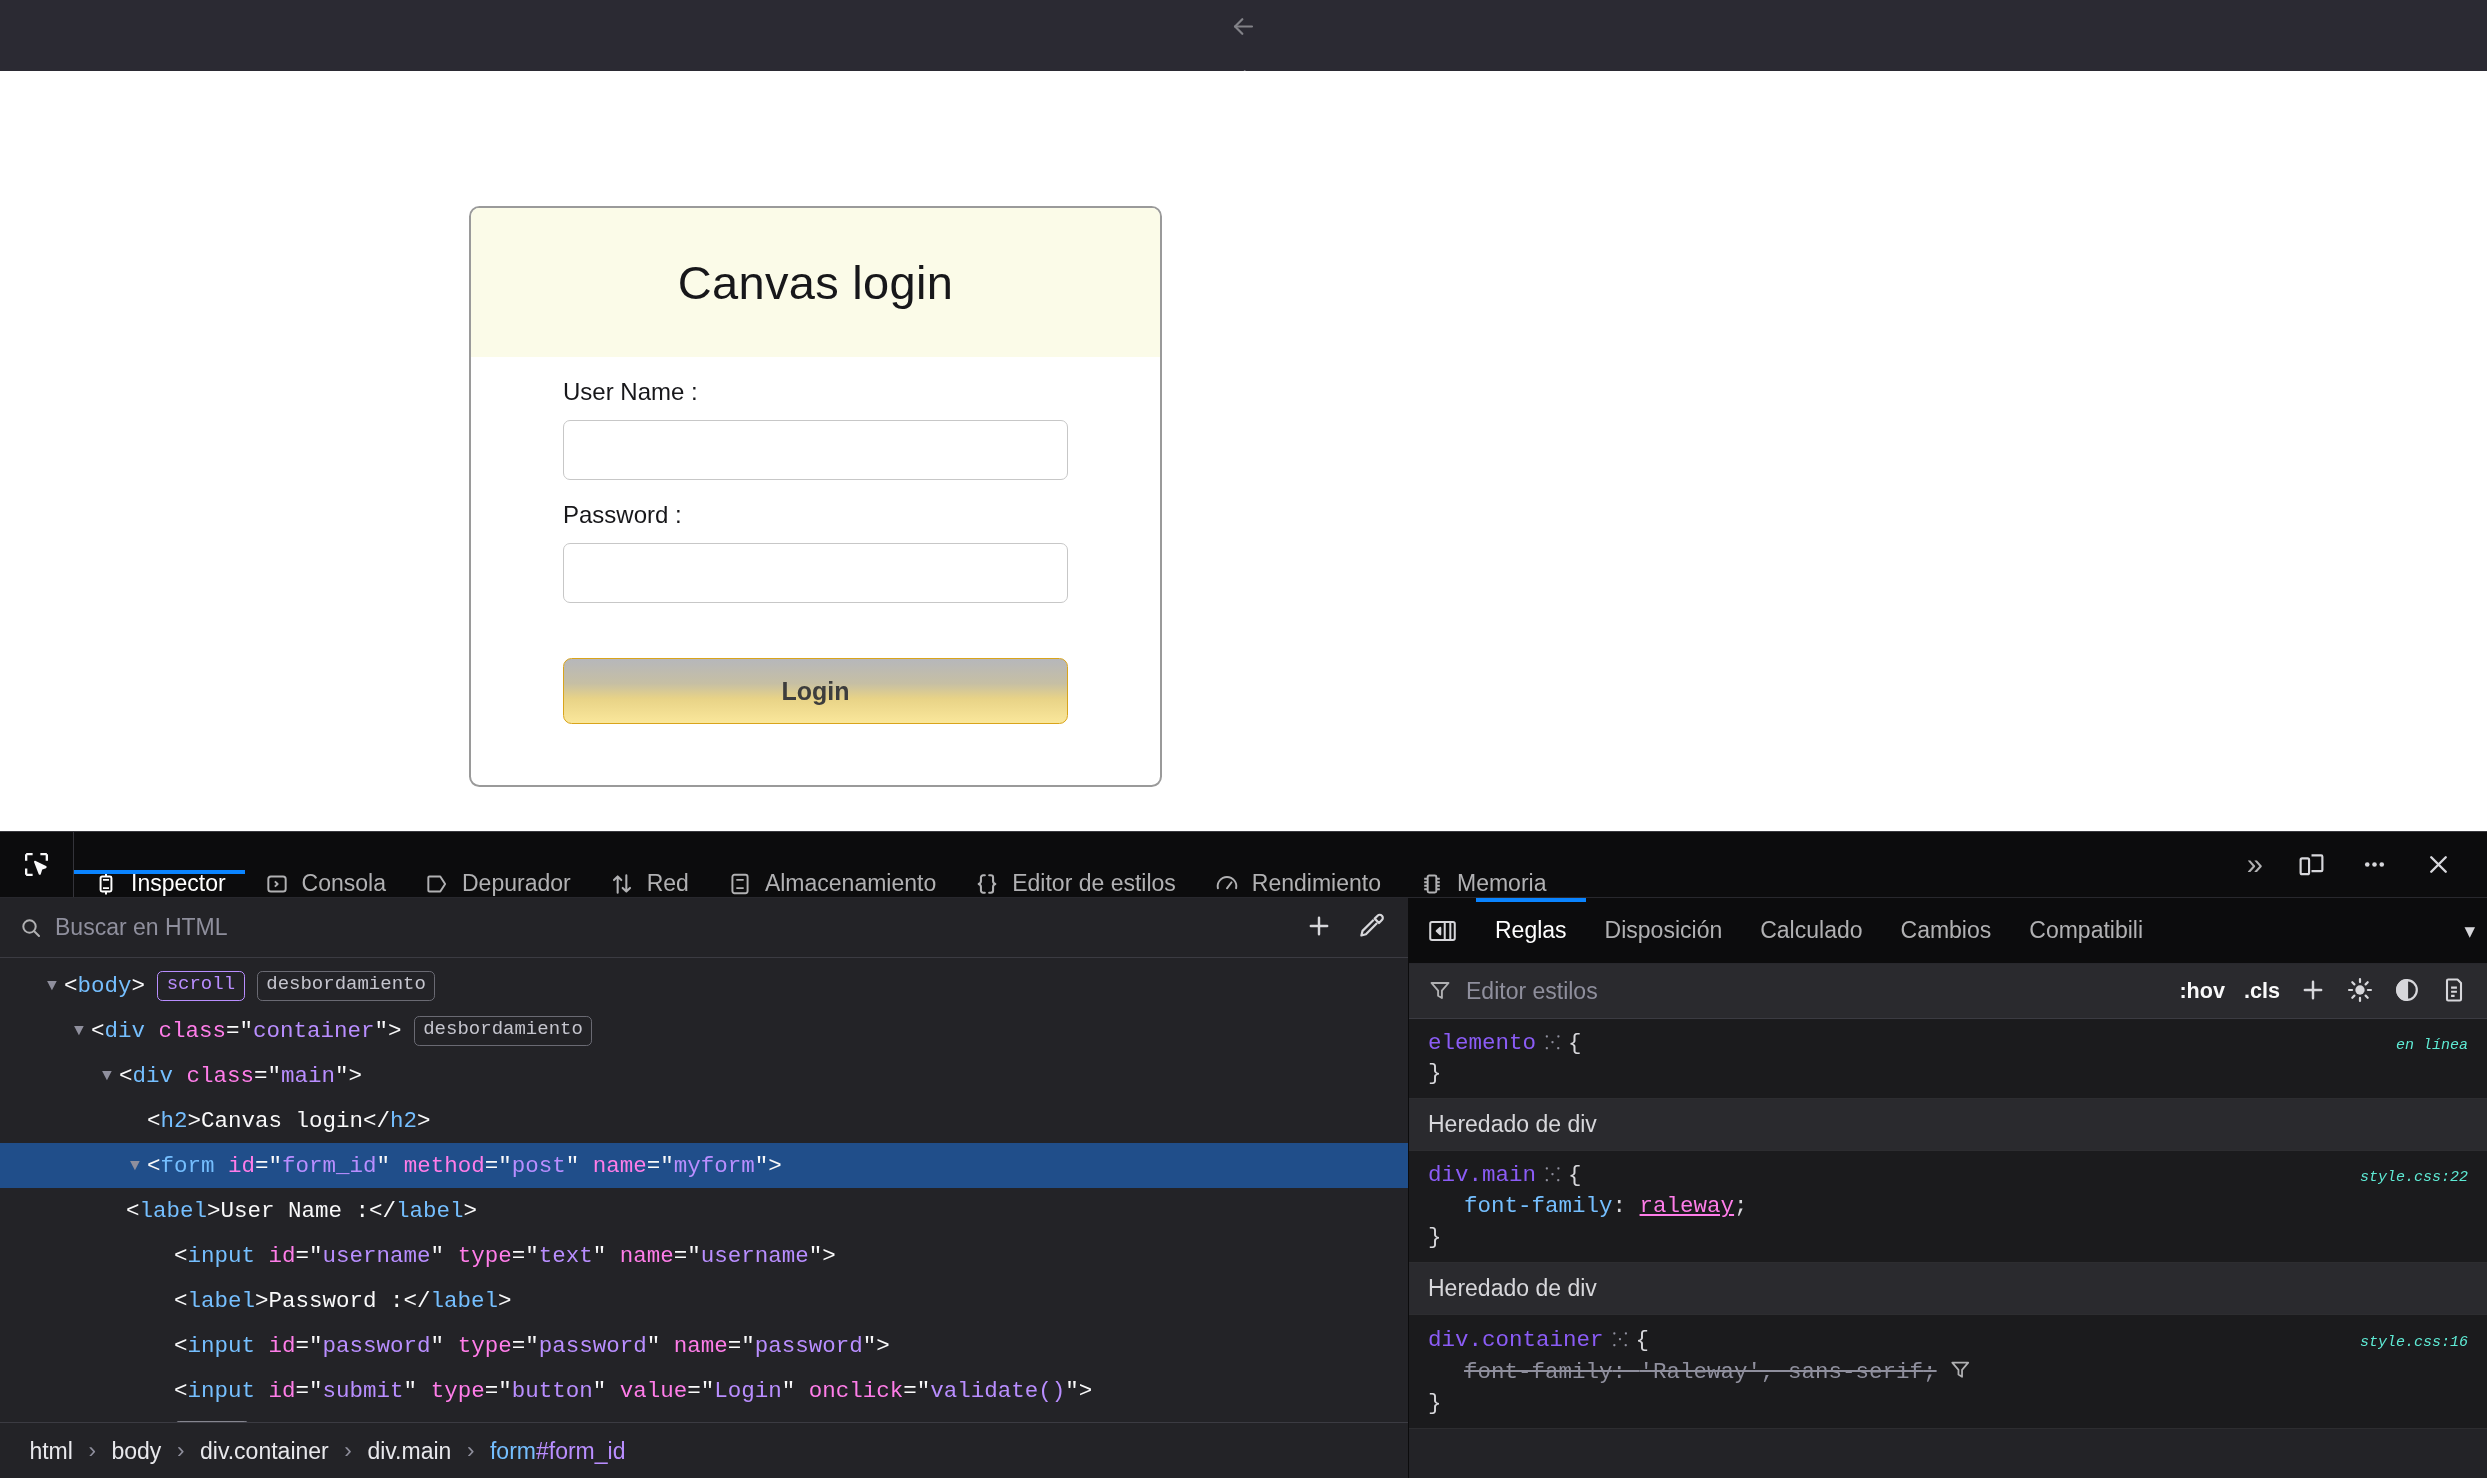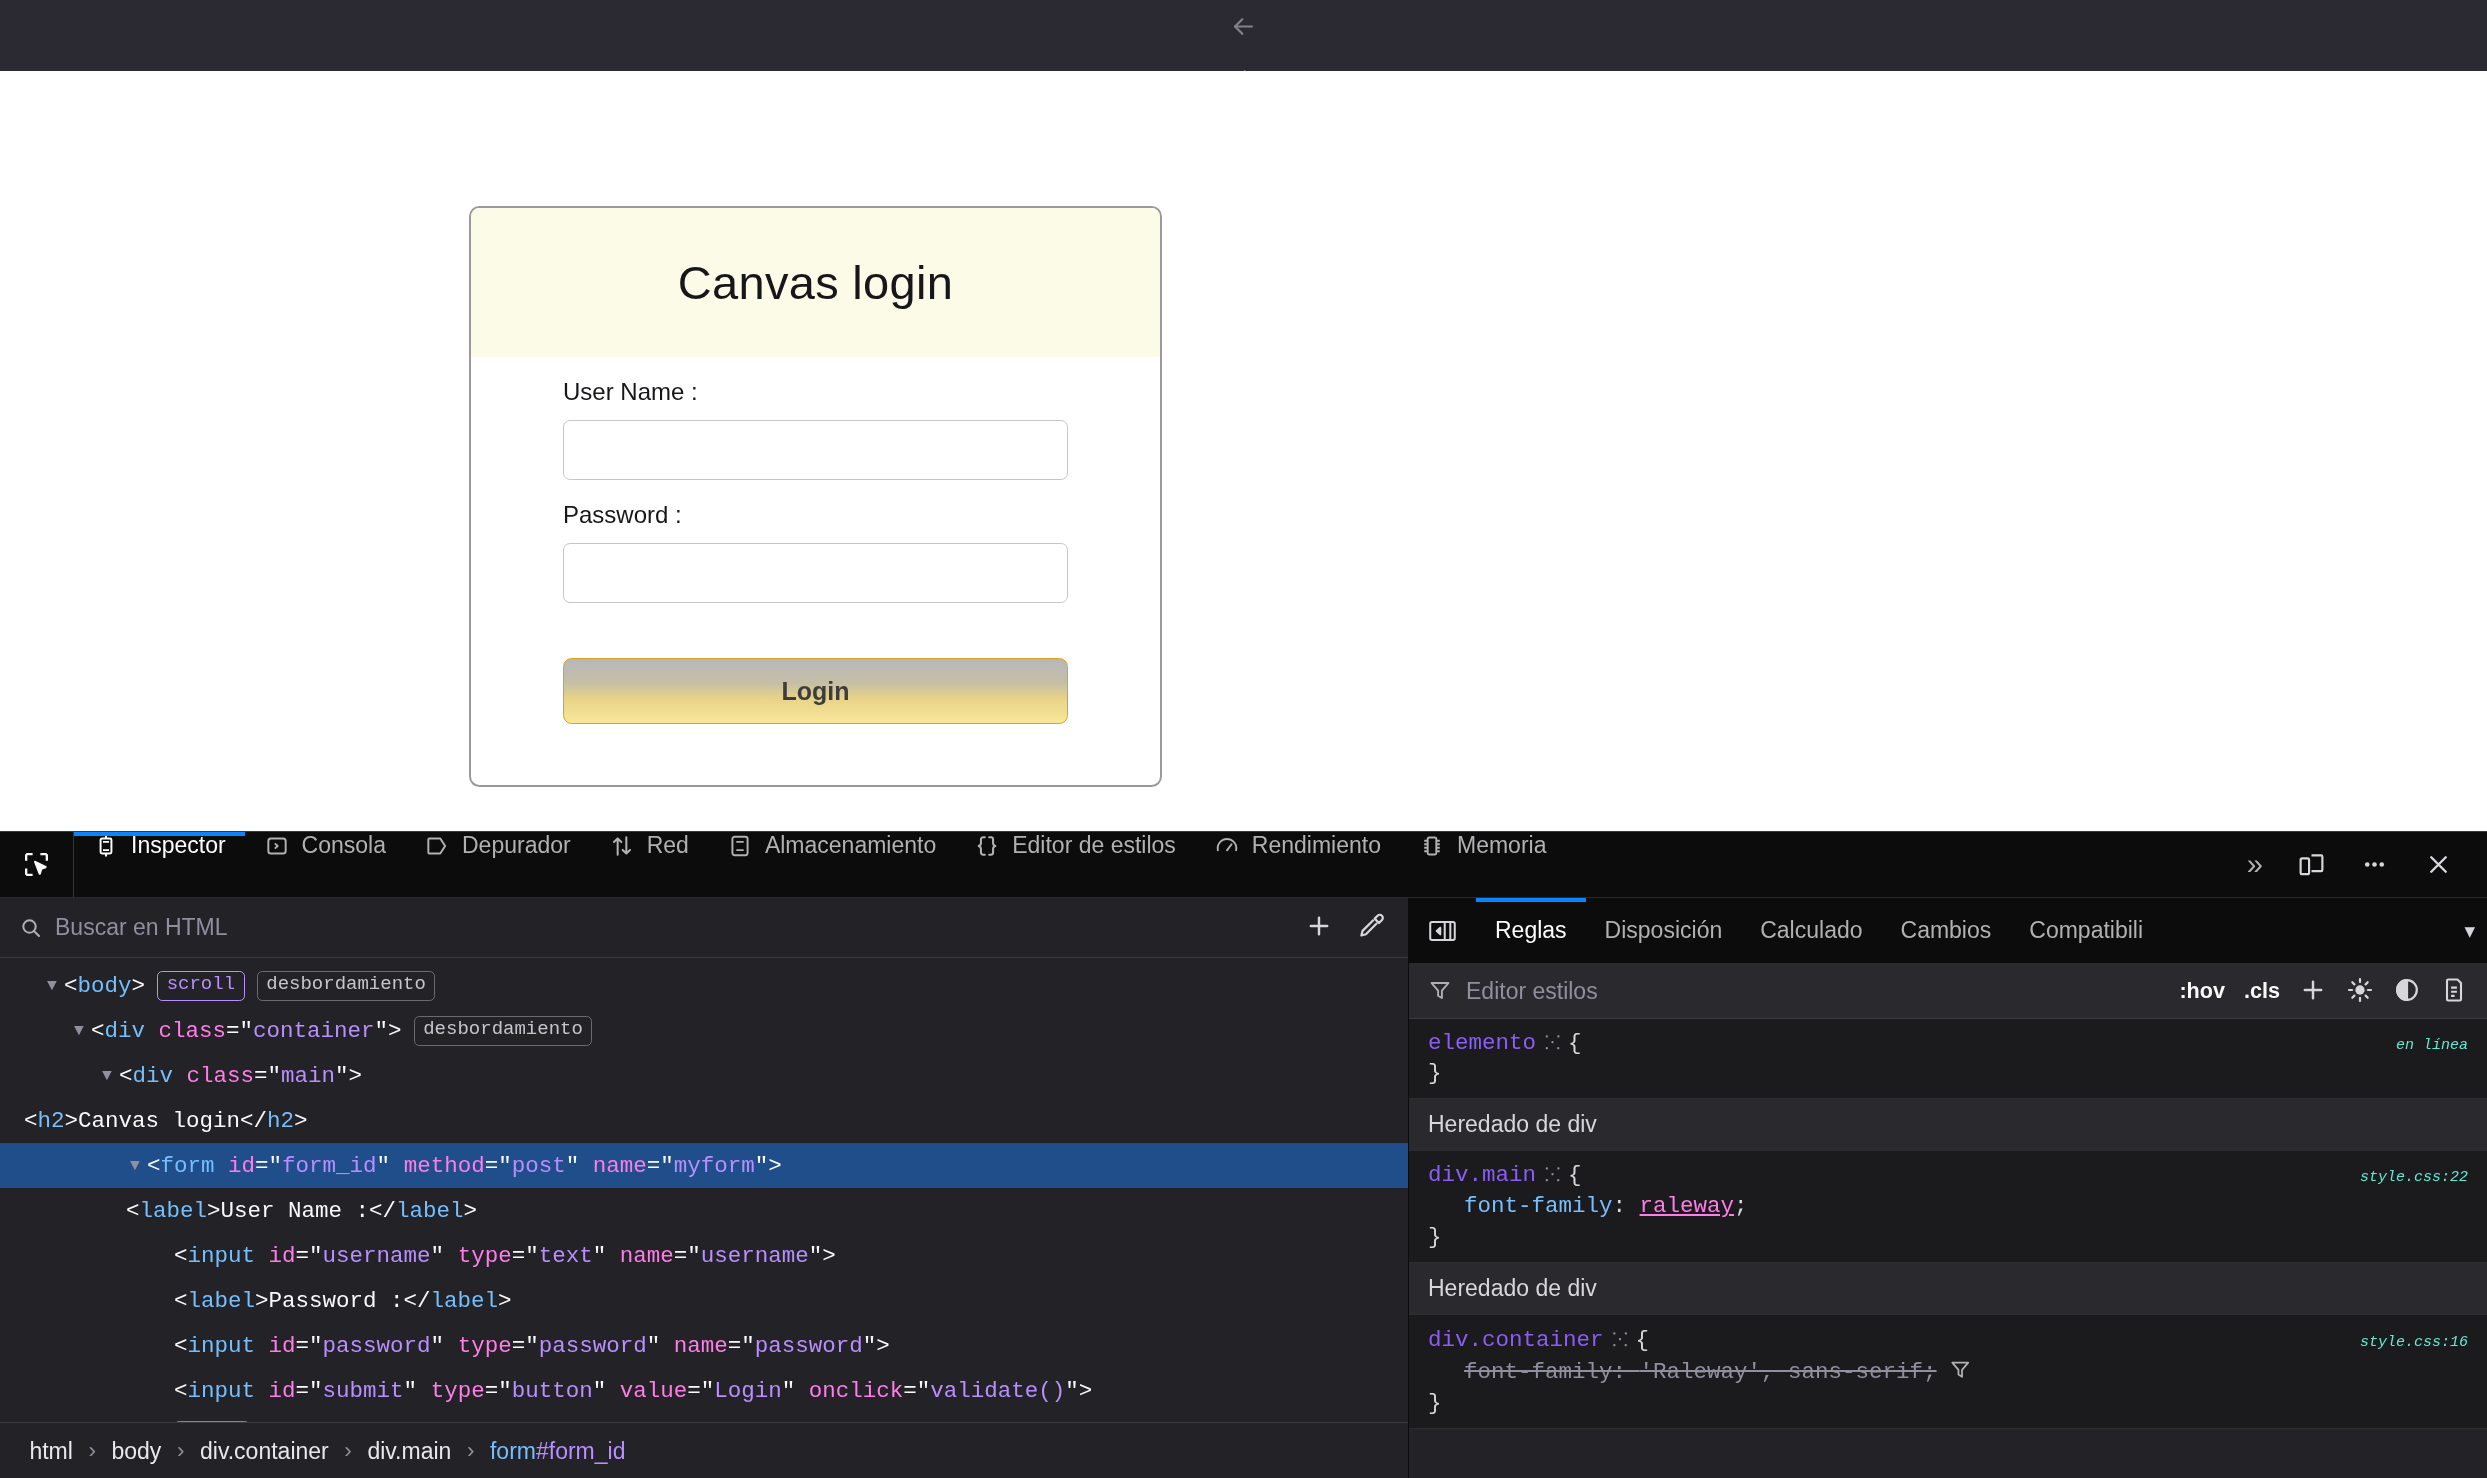--- a/index.html
+++ b/index.html
@@ -155,21 +155,21 @@
     align-items: stretch;
     border-bottom: 0.9px solid #28282d;
     position: relative;
     flex: 0 0 auto;
   }
   #picker-btn {
     width: 74px;
     display: flex; align-items: center; justify-content: center;
     border-right: 0.9px solid #34343a;
   }
-  #dt-tabs { display: flex; align-items: flex-start; flex: 1 1 auto; overflow: hidden; }
+  #dt-tabs { display: flex; align-items: flex-end; flex: 1 1 auto; overflow: hidden; }
   .dt-tab {
     display: flex; align-items: center; gap: 12px;
     padding: 0 19px;
     color: #b1b1b3;
     font-size: 23px;
     white-space: nowrap;
     position: relative;
   }
   .dt-tab.active { color: #ffffff; }
   .dt-tab.active::before {
@@ -627,21 +627,21 @@
           </div>
           <div class="tnode" style="padding-left: 67px;">
             <span class="twisty">▼</span>
             <span><span class="punct">&lt;</span><span class="tag">div</span><span class="punct"> </span><span class="attr-name">class</span><span class="punct">="</span><span class="attr-val">container</span><span class="punct">"&gt;</span></span>
             <span class="badge overflow">desbordamiento</span>
           </div>
           <div class="tnode" style="padding-left: 95px;">
             <span class="twisty">▼</span>
             <span><span class="punct">&lt;</span><span class="tag">div</span><span class="punct"> </span><span class="attr-name">class</span><span class="punct">="</span><span class="attr-val">main</span><span class="punct">"&gt;</span></span>
           </div>
-          <div class="tnode" style="">
+          <div class="tnode" style="padding-left: 123px;">
             <span class="twisty blank"></span>
             <span><span class="punct">&lt;</span><span class="tag">h2</span><span class="punct">&gt;</span><span class="txt">Canvas login</span><span class="punct">&lt;/</span><span class="tag">h2</span><span class="punct">&gt;</span></span>
           </div>
           <div class="tnode selected" style="padding-left: 123px;">
             <span class="twisty">▼</span>
             <span><span class="punct">&lt;</span><span class="tag">form</span><span class="punct"> </span><span class="attr-name">id</span><span class="punct">="</span><span class="attr-val">form_id</span><span class="punct">"</span><span class="punct"> </span><span class="attr-name">method</span><span class="punct">="</span><span class="attr-val">post</span><span class="punct">"</span><span class="punct"> </span><span class="attr-name">name</span><span class="punct">="</span><span class="attr-val">myform</span><span class="punct">"&gt;</span></span>
           </div>
           <div class="tnode" style="padding-left: 74px; margin-left: 28px;">
             <span class="twisty blank"></span>
             <span><span class="punct">&lt;</span><span class="tag">label</span><span class="punct">&gt;</span><span class="txt">User Name :</span><span class="punct">&lt;/</span><span class="tag">label</span><span class="punct">&gt;</span></span>

